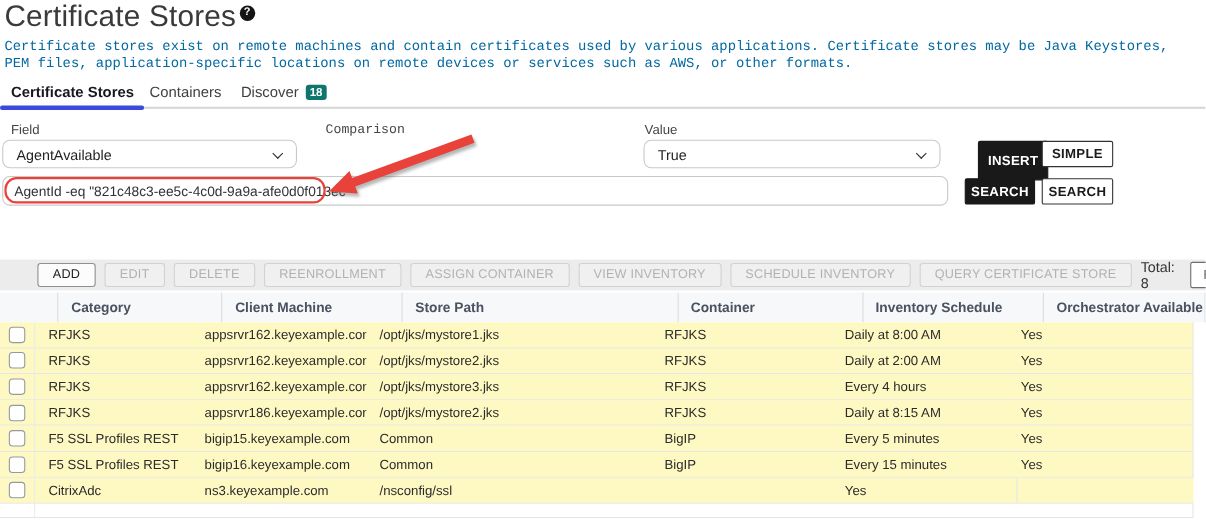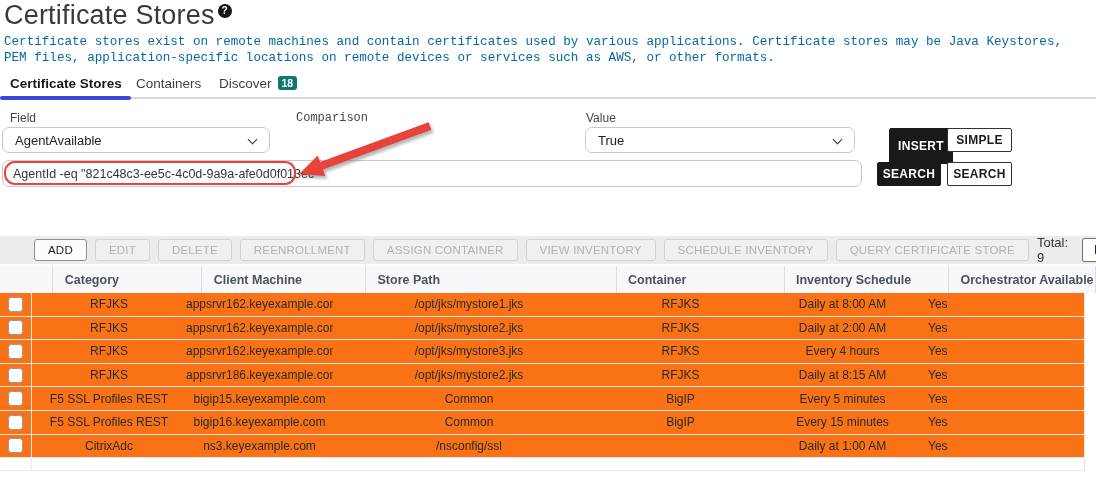--- a/index.html
+++ b/index.html
@@ -57,21 +57,21 @@
   .total-label { margin-left:auto; font-size:13px; color:#333; }
   .refresh-btn { margin:0 6px 0 14px; border:1px solid #6e6e6e; background:#fff; color:#2b2b2b;
                  border-radius:2px; font-size:12px; letter-spacing:.2px; padding:4px 11px; cursor:pointer;
                  font-family:"Liberation Sans", sans-serif; }
 
   
   .thead { left:0; top:266px; width:1096px; height:27px; background:#f7f8f9; display:flex; align-items:center;
            font-size:12.5px; font-weight:bold; color:#4a5160;gap:24px; }
   .tbody { left:0; top:293px; width:1096px; }
   .trow { display:flex; align-items:center; height:23.6px; border-bottom:1px solid #e6e6e6;
-          font-size:12px; color:#2b2b2b; background:#f97316; width:1085px;text-align:center; }
+          font-size:12px; color:#2b2b2b; background:#fef9c3; width:1085px; }
   .cell { padding-left:12px; overflow:hidden; white-space:nowrap; }
   .c-cb   { width:32px;  padding-left:0; display:flex; justify-content:center; align-self:stretch; align-items:center; }
   .c-cat  { width:142px; }
   .c-cli  { width:159px; }
   .c-sto  { width:260px; }
   .c-con  { width:164px; padding-left:11px; }
   .c-inv  { width:160px; padding-left:11px; }
   .c-orc  { width:168px; padding-left:11px; }
   .thead .cell { border-left:1px solid #dadde2; align-self:stretch; display:flex; align-items:center; }
   .thead .c-cb { border-left:none; }
@@ -127,21 +127,21 @@
 
   <div class="abs toolbar">
     <button class="tbtn">ADD</button>
     <button class="tbtn disabled">EDIT</button>
     <button class="tbtn disabled">DELETE</button>
     <button class="tbtn disabled">REENROLLMENT</button>
     <button class="tbtn disabled">ASSIGN CONTAINER</button>
     <button class="tbtn disabled">VIEW INVENTORY</button>
     <button class="tbtn disabled">SCHEDULE INVENTORY</button>
     <button class="tbtn disabled">QUERY CERTIFICATE STORE</button>
-    <span class="total-label">Total: 9</span>
+    <span class="total-label">Total: 8</span>
     <button class="refresh-btn">REFRESH</button>
   </div>
 
   <div class="abs thead">
     <div class="cell c-cb"></div>
     <div class="cell c-cat">Category</div>
     <div class="cell c-cli">Client Machine</div>
     <div class="cell c-sto">Store Path</div>
     <div class="cell c-con">Container</div>
     <div class="cell c-inv">Inventory Schedule</div>
@@ -223,21 +223,20 @@
     </div>
 
     <div class="trow">
       <div class="cell c-cb">
           <span class="cb"></span>
         </div>
       <div class="cell c-cat">CitrixAdc</div>
       <div class="cell c-cli">ns3.keyexample.com</div>
       <div class="cell c-sto">/nsconfig/ssl</div>
       <div class="cell c-con"></div>
-      <div class="cell c-inv">Daily at 1:00 AM</div>
       <div class="cell c-orc">Yes</div>
     </div>
 
     <div class="empty-row">
       <div class="cell c-cb"></div>
       <div class="fill"></div>
     </div>
 
   </div>
 </div>

